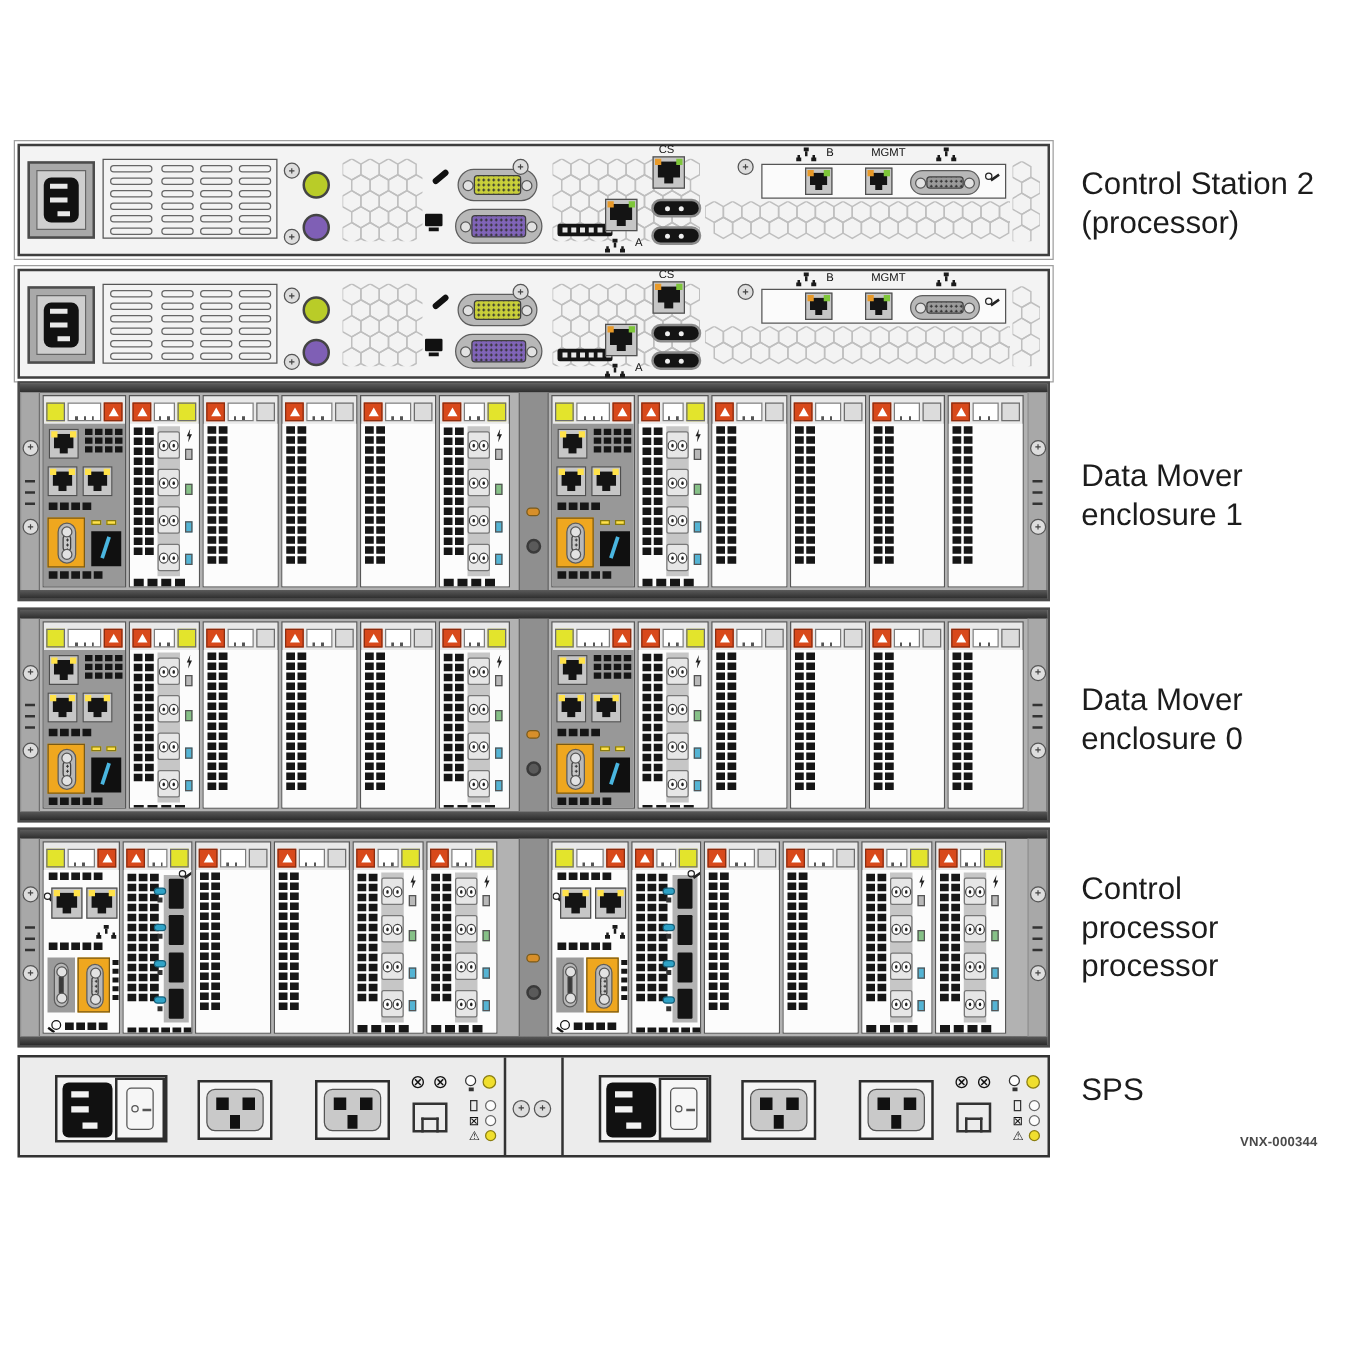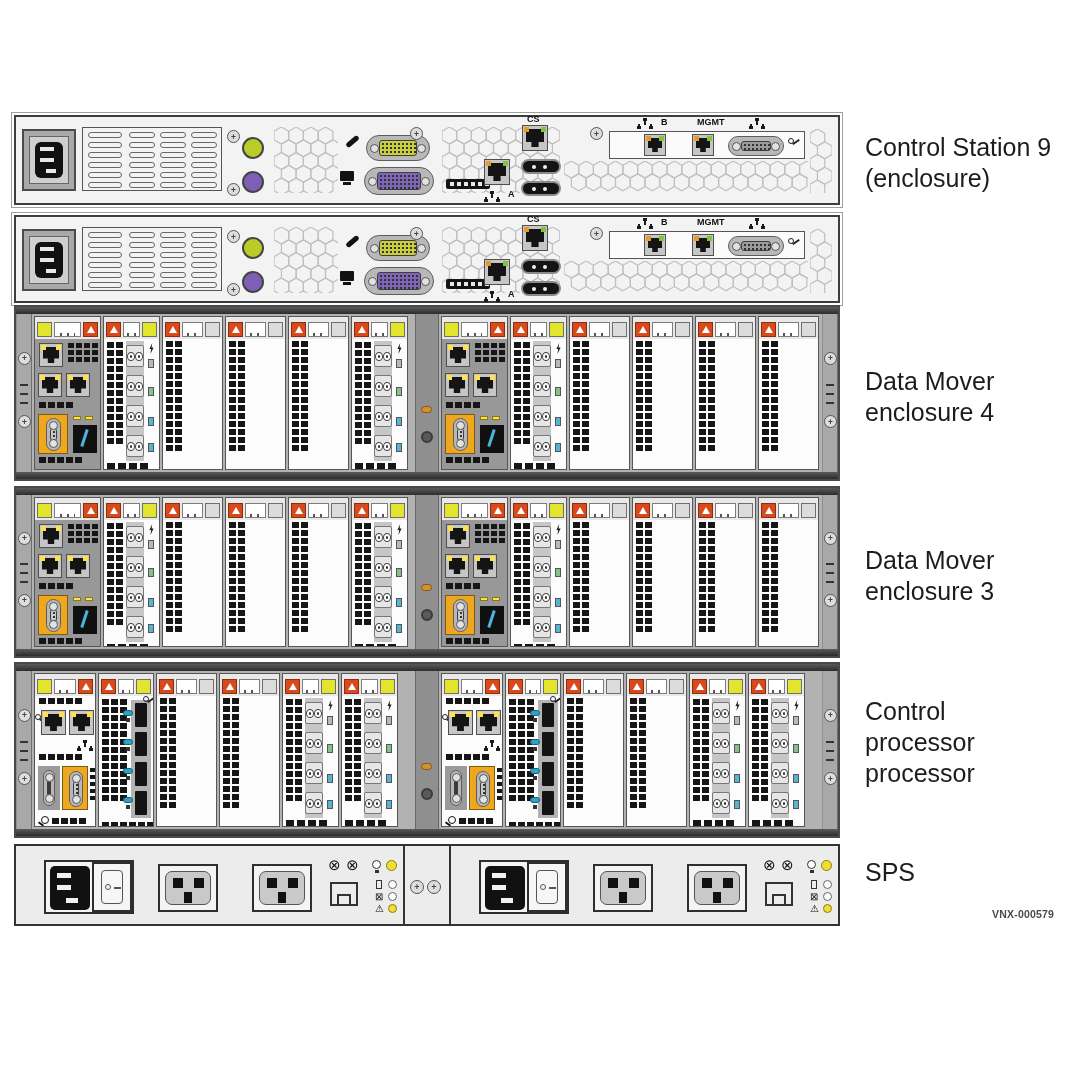--- a/index.html
+++ b/index.html
@@ -32,21 +32,21 @@
   .dscrew{width:7px;height:7px;border-radius:50%;background:#e2e2e2;border:1px solid #555;position:absolute}
   .dpin{border:1px solid #3f3f3f;border-radius:3px;background-image:radial-gradient(#333 .8px,transparent 1px);background-size:4px 4px;background-position:1px 1px}
   .oval{position:absolute;background:#141414;border:2px solid #8b8b8b;border-radius:8px}
   .oval b{position:absolute;top:4px;width:4px;height:4px;border-radius:50%;background:#efefef}
   .lc{width:16px;height:20px;background:#e6e6e6;border:1px solid #777;border-radius:2px;display:flex;align-items:center;justify-content:space-around;flex:none}
   .lcd{width:7px;height:7px;border-radius:50%;background:#fdfdfd;border:1px solid #444;position:relative}
   .lcd::after{content:'';position:absolute;inset:2px;background:#222;border-radius:50%}
   .slabel{position:absolute;left:865px;color:#1c1c1c;font-size:25px;line-height:31px}
   .slabel span{display:block}
   .fig{position:absolute;left:992px;top:908px;font-size:10.5px;font-weight:bold;color:#4a4a4a;letter-spacing:.2px}
-  .txt{position:absolute;color:#111;font-weight:bold}
+  .txt{position:absolute;color:#111;font-weight:normal}
   .tree{position:absolute;width:15px;height:11px}
   .tree::before{content:'';position:absolute;top:0;left:6px;width:4px;height:3px;background:#1a1a1a;box-shadow:-6px 8px 0 #1a1a1a,6px 8px 0 #1a1a1a}
   .tree::after{content:'';position:absolute;top:3px;left:7px;width:1.5px;height:4px;background:#1a1a1a;box-shadow:-6px 3px 0 #1a1a1a,6px 3px 0 #1a1a1a}
   .monitor{position:absolute}
   .monitor::before{content:'';display:block;width:14px;height:10px;background:#111;border-radius:1px}
   .monitor::after{content:'';display:block;width:8px;height:3px;background:#111;margin:1px auto 0}
   .phone{position:absolute;width:16px;height:16px}
   .phone::before{content:'';position:absolute;left:1px;top:6px;width:15px;height:5px;background:#111;border-radius:3px;transform:rotate(-40deg)}
   .sep{width:44px;border-left:2px solid #333;border-right:2px solid #333;position:relative;flex:none}
   .sbox{position:absolute;border:2px solid #2e2e2e;background:#f4f4f4;box-sizing:border-box}
@@ -2635,33 +2635,33 @@
           <div style="position: absolute; left: 60px; top: 22px; width: 9px; height: 9px; background: rgb(253, 253, 253); border: 1px solid rgb(102, 102, 102); box-sizing: border-box; border-radius: 50%;"></div>
           <div class="txt" style="position: absolute; left: 47px; top: 33px; font-size: 10px; font-weight: normal;">⊠</div>
           <div style="position: absolute; left: 60px; top: 34px; width: 9px; height: 9px; background: rgb(253, 253, 253); border: 1px solid rgb(102, 102, 102); box-sizing: border-box; border-radius: 50%;"></div>
           <div class="txt" style="position: absolute; left: 47px; top: 45px; font-size: 10px; font-weight: normal;">⚠</div>
           <div style="position: absolute; left: 60px; top: 46px; width: 9px; height: 9px; background: rgb(240, 223, 46); border: 1px solid rgb(138, 125, 16); box-sizing: border-box; border-radius: 50%;"></div>
         </div>
       </div>
     </div>
 
   <div class="slabel" style="top:132px">
-    <span>Control Station 9</span>
-    <span>(enclosure)</span>
+    <span>Control Station 2</span>
+    <span>(processor)</span>
   </div>
   <div class="slabel" style="top:366px">
     <span>Data Mover</span>
-    <span>enclosure 4</span>
+    <span>enclosure 1</span>
   </div>
   <div class="slabel" style="top:545px">
     <span>Data Mover</span>
-    <span>enclosure 3</span>
+    <span>enclosure 0</span>
   </div>
   <div class="slabel" style="top:696px">
     <span>Control</span>
     <span>processor</span>
     <span>processor</span>
   </div>
   <div class="slabel" style="top:857px">
     <span>SPS</span>
   </div>
-  <div class="fig">VNX-000579</div>
+  <div class="fig">VNX-000344</div>
 </div>
 
 </body></html>

